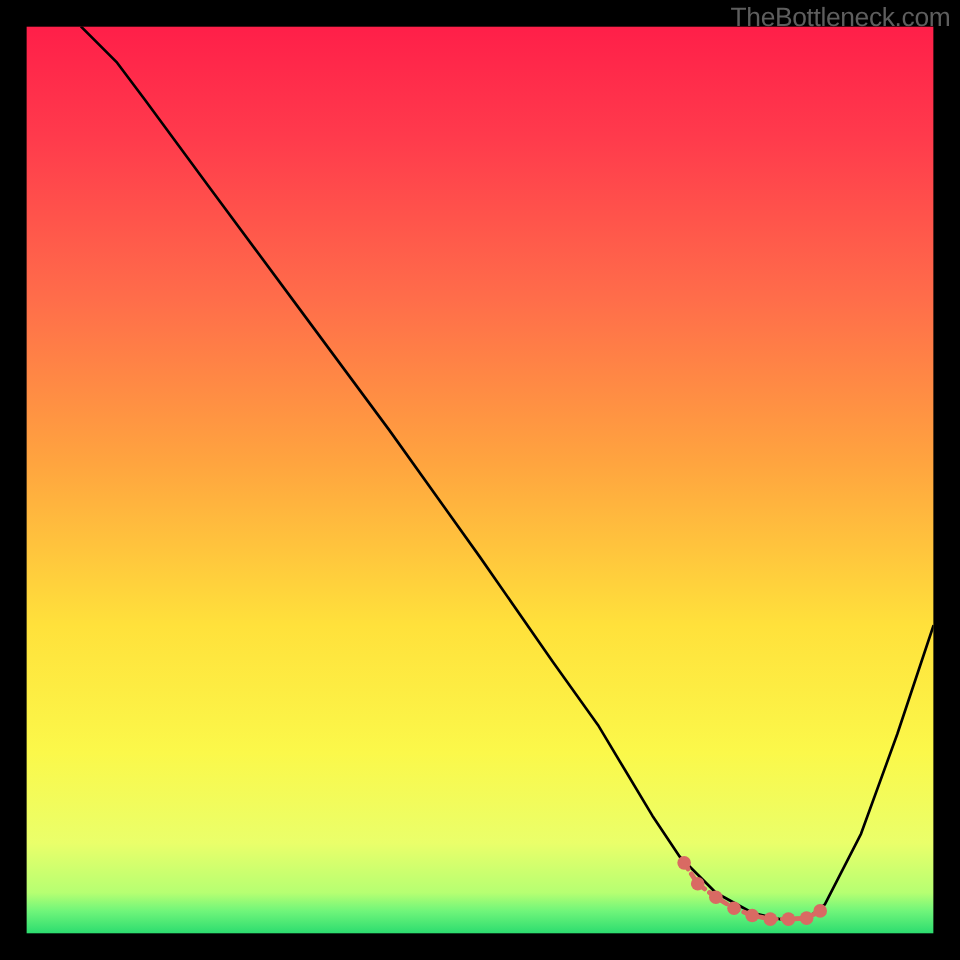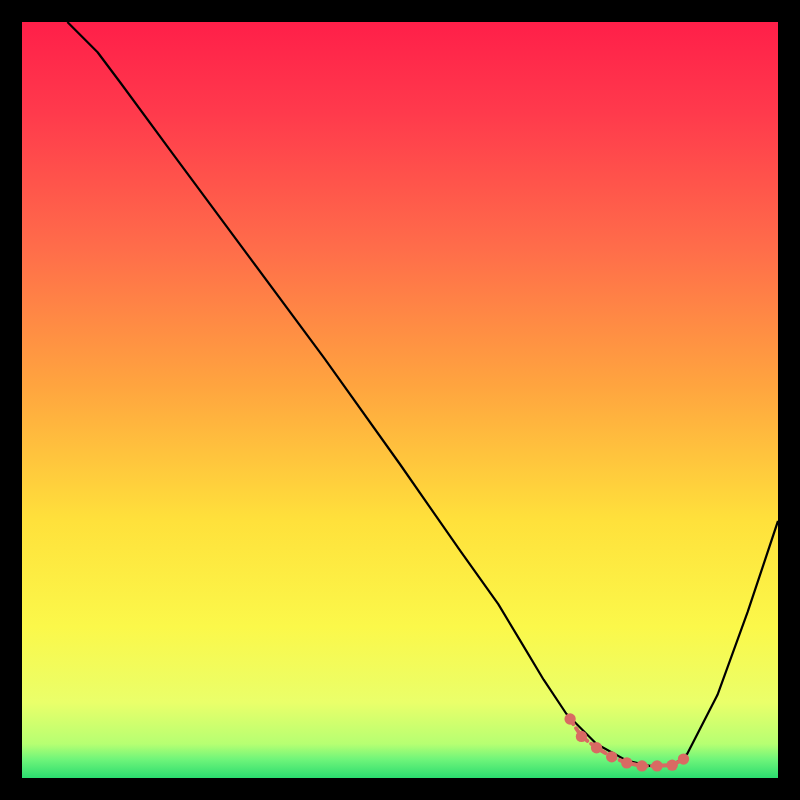--- a/index.html
+++ b/index.html
@@ -55,20 +55,21 @@
     fill: none;
     stroke: #d96a63;
     stroke-width: 4;
     stroke-linecap: round;
   }
 </style>
 </head>
 <body>
 
 <div class="outer">
+  <div class="watermark">TheBottleneck.com</div>
 
   <div class="plot-wrap">
     <svg class="plot" viewBox="0 0 100 100" preserveAspectRatio="none">
       <defs>
         <linearGradient id="bg-grad" x1="0" y1="0" x2="0" y2="1">
 
         <stop offset="0.00%" stop-color="#ff1f49"></stop>
             <stop offset="12.00%" stop-color="#ff3a4c"></stop>
             <stop offset="30.00%" stop-color="#ff6d4a"></stop>
             <stop offset="48.00%" stop-color="#ffa43f"></stop>

